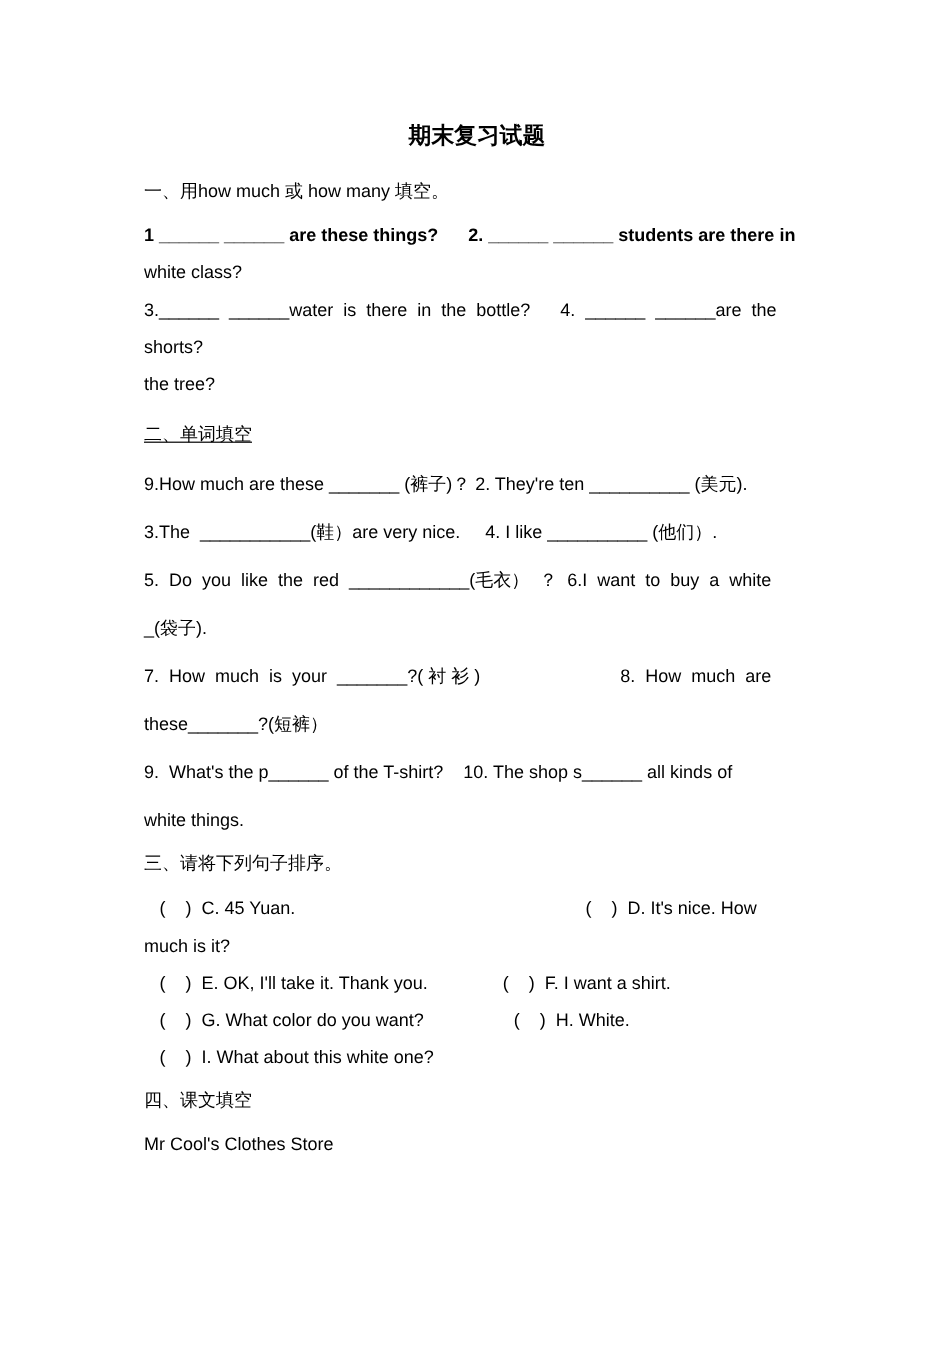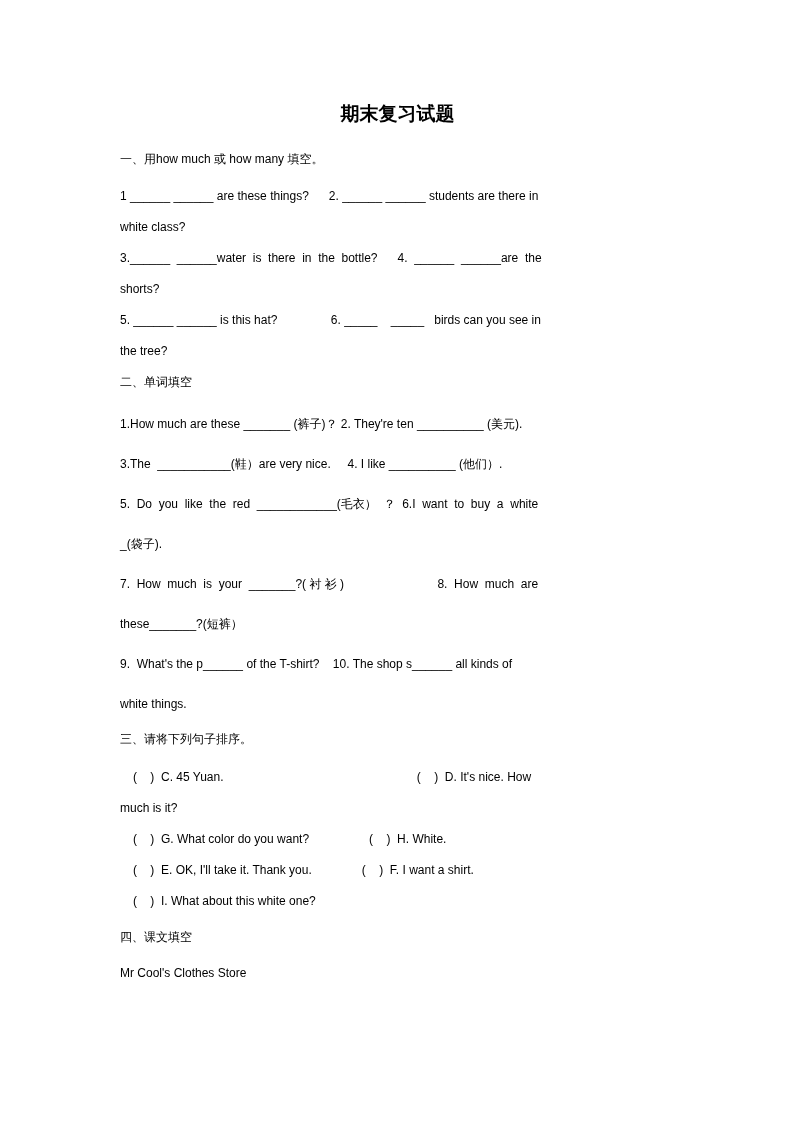--- a/index.html
+++ b/index.html
@@ -18,27 +18,27 @@
     padding: 101px 118px 10px 120px;
   }
   .doc-title {
     font-size: 19px;
     font-weight: 700;
     text-align: center;
     line-height: 26px;
     margin-bottom: 17px;
   }
   .line {
-    font-size: 12px;
+    font-size: 15px;
     line-height: 31px;
     white-space: pre-wrap;
     word-break: keep-all;
   }
-  .s1 .first { margin-top: 6px; }
-  .s2-heading { margin-top: 0; }
+  .s1 .first { margin-top: 6px; font-weight: bold; }
+  .s2-heading { margin-top: 11px; text-decoration: underline; }
   .s2 .line { line-height: 40px; }
   .s2 .s2-heading { line-height: 31px; }
   .s2 .first { margin-top: 6px; }
   .s3 .indent { padding-left: 13px; }
   .s3 .first { margin-top: 8px; }
   .s3 .pgap { margin-top: 7px; }
   .s4-heading { margin-top: 5px; }
   .center-line { text-align: left; margin-top: 5px; }
 </style>
 </head>
@@ -47,42 +47,41 @@
 <div class="page">
 
   <div class="doc-title">期末复习试题</div>
 
   <section class="s1">
     <div class="line">一、用how much 或 how many 填空。</div>
     <div class="line first">1 ______ ______ are these things?      2. ______ ______ students are there in</div>
     <div class="line">white class?</div>
     <div class="line">3.______  ______water  is  there  in  the  bottle?      4.  ______  ______are  the</div>
     <div class="line">shorts?</div>
-    <div class="line">5. ______ ______ is this hat?                6. _____    _____   birds can you see in</div>
     <div class="line">the tree?</div>
   </section>
 
   <section class="s2">
     <div class="line s2-heading">二、单词填空</div>
-    <div class="line first">1.How much are these _______ (裤子)？ 2. They're ten __________ (美元).</div>
+    <div class="line first">9.How much are these _______ (裤子)？ 2. They're ten __________ (美元).</div>
     <div class="line">3.The  ___________(鞋）are very nice.     4. I like __________ (他们）.</div>
     <div class="line">5.  Do  you  like  the  red  ____________(毛衣）  ？  6.I  want  to  buy  a  white</div>
     <div class="line">_(袋子).</div>
     <div class="line">7.  How  much  is  your  _______?( 衬 衫 )                            8.  How  much  are</div>
     <div class="line">these_______?(短裤）</div>
     <div class="line">9.  What's the p______ of the T-shirt?    10. The shop s______ all kinds of</div>
     <div class="line">white things.</div>
   </section>
 
   <section class="s3">
     <div class="line">三、请将下列句子排序。</div>
     <div class="line indent pgap">(    )  C. 45 Yuan.                                                          (    )  D. It's nice. How</div>
     <div class="line">much is it?</div>
+    <div class="line indent">(    )  E. OK, I'll take it. Thank you.               (    )  F. I want a shirt.</div>
     <div class="line indent">(    )  G. What color do you want?                  (    )  H. White.</div>
-    <div class="line indent">(    )  E. OK, I'll take it. Thank you.               (    )  F. I want a shirt.</div>
     <div class="line indent">(    )  I. What about this white one?</div>
   </section>
 
   <section class="s4">
     <div class="line s4-heading">四、课文填空</div>
     <div class="line center-line">Mr Cool's Clothes Store</div>
   </section>
 
 </div>
 

